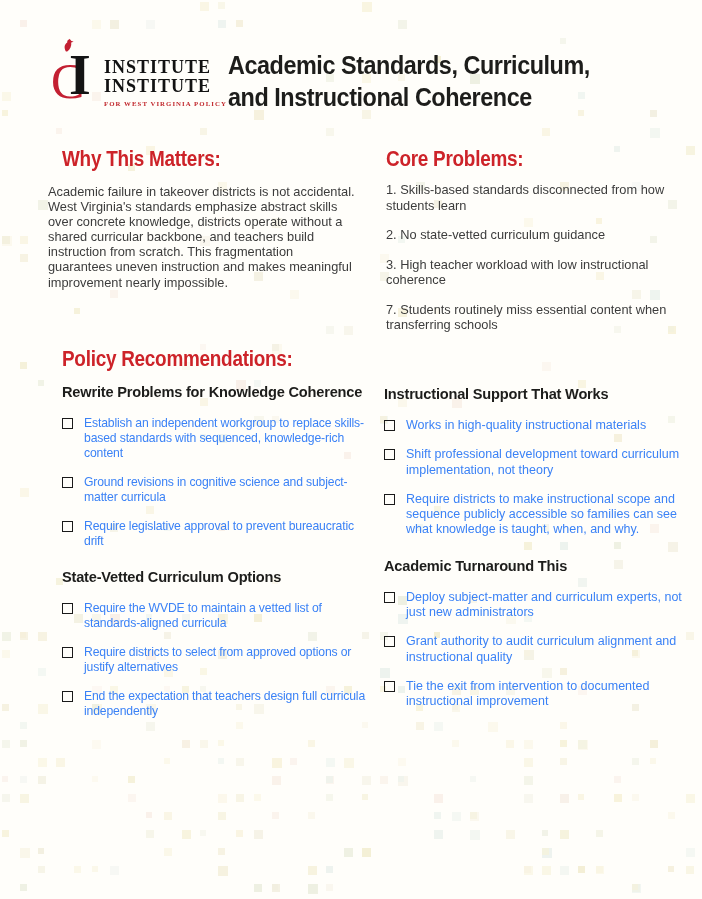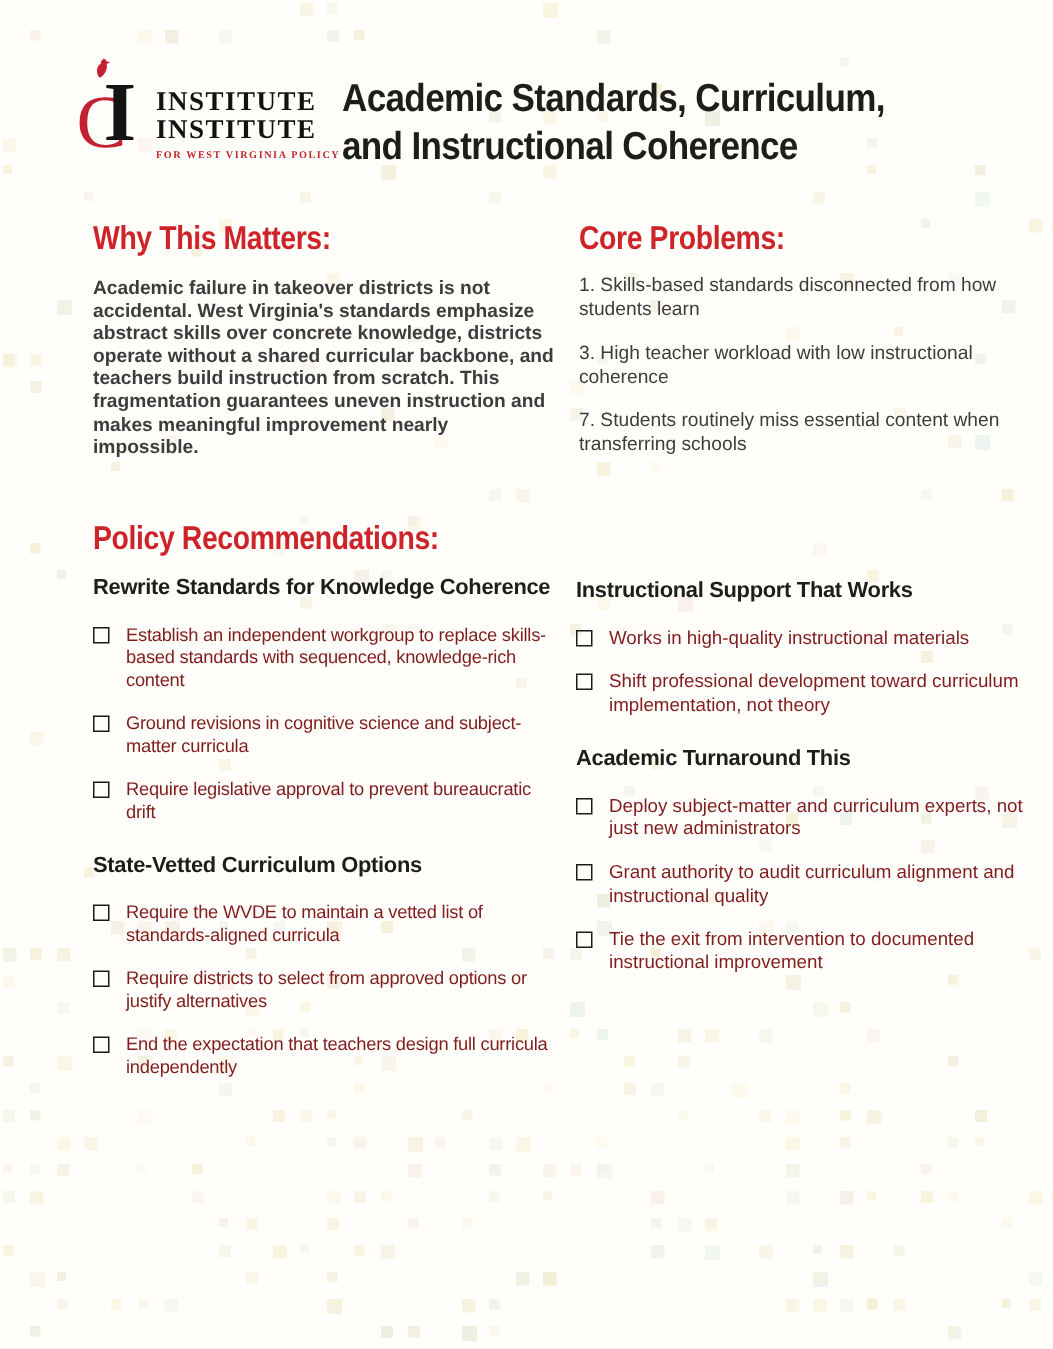--- a/index.html
+++ b/index.html
@@ -56,22 +56,22 @@
     display:inline-block;color:var(--red);font-weight:800;font-size:22px;
     letter-spacing:-0.3px;white-space:nowrap;
     transform:scaleX(0.86);transform-origin:left top;
   }
   .pos-why{left:62px;top:146px;}
   .pos-core{left:386px;top:146px;}
   .pos-policy{left:62px;top:346px;}
 
   
   .why-body{
-    left:62px;top:184px;width:308px;
-    font-size:12.8px;line-height:15.1px;color:var(--body);font-weight:bold;
+    left:48px;top:184px;width:308px;
+    font-size:12.8px;line-height:15.1px;color:var(--body);
   }
   .core-list{left:386px;top:182px;width:300px;}
   .core-list p{
     font-size:12.8px;line-height:15.5px;color:var(--body);
     margin:0 0 14px;
   }
 
   
   .col{display:block;}
   .col-left{left:62px;top:384px;width:314px;}
@@ -83,21 +83,21 @@
   }
   .check-item{
     display:flex;align-items:flex-start;gap:11px;
     margin-bottom:14px;
   }
   .checkbox{
     width:11px;height:11px;border:1.4px solid #1a1a1a;
     flex-shrink:0;margin-top:2px;background:transparent;
   }
   .check-text{
-    font-size:12.2px;line-height:15px;color:#7f1d1d;
+    font-size:12.2px;line-height:15px;color:#3b82f6;
   }
   .col-left .check-text{letter-spacing:-0.15px;}
   .col-right .check-text{font-size:12.5px;line-height:15.3px;}
 </style>
 </head>
 <body>
 
 <div id="page">
   <div id="bg-pattern">
       <div style="position: absolute; left: 38px; top: 776px; width: 8.48143px; height: 8.48143px; background: rgb(242, 239, 223); opacity: 0.75;"></div>
@@ -426,31 +426,32 @@
   <div class="layer pos-why">
     <span class="h-red">Why This Matters:</span>
   </div>
   <p class="layer why-body">Academic failure in takeover districts is not accidental. West Virginia's standards emphasize abstract skills over concrete knowledge, districts operate without a shared curricular backbone, and teachers build instruction from scratch. This fragmentation guarantees uneven instruction and makes meaningful improvement nearly impossible.</p>
 
   <div class="layer pos-core">
     <span class="h-red">Core Problems:</span>
   </div>
   <div class="layer core-list">
     <p>1. Skills-based standards disconnected from how students learn</p>
+    <p>2. No state-vetted curriculum guidance</p>
     <p>3. High teacher workload with low instructional coherence</p>
     <p>7. Students routinely miss essential content when transferring schools</p>
   </div>
 
   <div class="layer pos-policy">
     <span class="h-red">Policy Recommendations:</span>
   </div>
 
   <div class="layer col col-left">
     <div class="sec">
-      <h3 class="sec-title">Rewrite Standards for Knowledge Coherence</h3>
+      <h3 class="sec-title">Rewrite Problems for Knowledge Coherence</h3>
       <div class="check-item">
         <span class="checkbox"></span>
         <span class="check-text">Establish an independent workgroup to replace skills-based standards with sequenced, knowledge-rich content</span>
       </div>
       <div class="check-item">
         <span class="checkbox"></span>
         <span class="check-text">Ground revisions in cognitive science and subject-matter curricula</span>
       </div>
       <div class="check-item">
         <span class="checkbox"></span>
@@ -478,20 +479,24 @@
     <div class="sec">
       <h3 class="sec-title">Instructional Support That Works</h3>
       <div class="check-item">
         <span class="checkbox"></span>
         <span class="check-text">Works in high-quality instructional materials</span>
       </div>
       <div class="check-item">
         <span class="checkbox"></span>
         <span class="check-text">Shift professional development toward curriculum implementation, not theory</span>
       </div>
+      <div class="check-item">
+        <span class="checkbox"></span>
+        <span class="check-text">Require districts to make instructional scope and sequence publicly accessible so families can see what knowledge is taught, when, and why.</span>
+      </div>
     </div>
     <div class="sec">
       <h3 class="sec-title">Academic Turnaround This</h3>
       <div class="check-item">
         <span class="checkbox"></span>
         <span class="check-text">Deploy subject-matter and curriculum experts, not just new administrators</span>
       </div>
       <div class="check-item">
         <span class="checkbox"></span>
         <span class="check-text">Grant authority to audit curriculum alignment and instructional quality</span>

